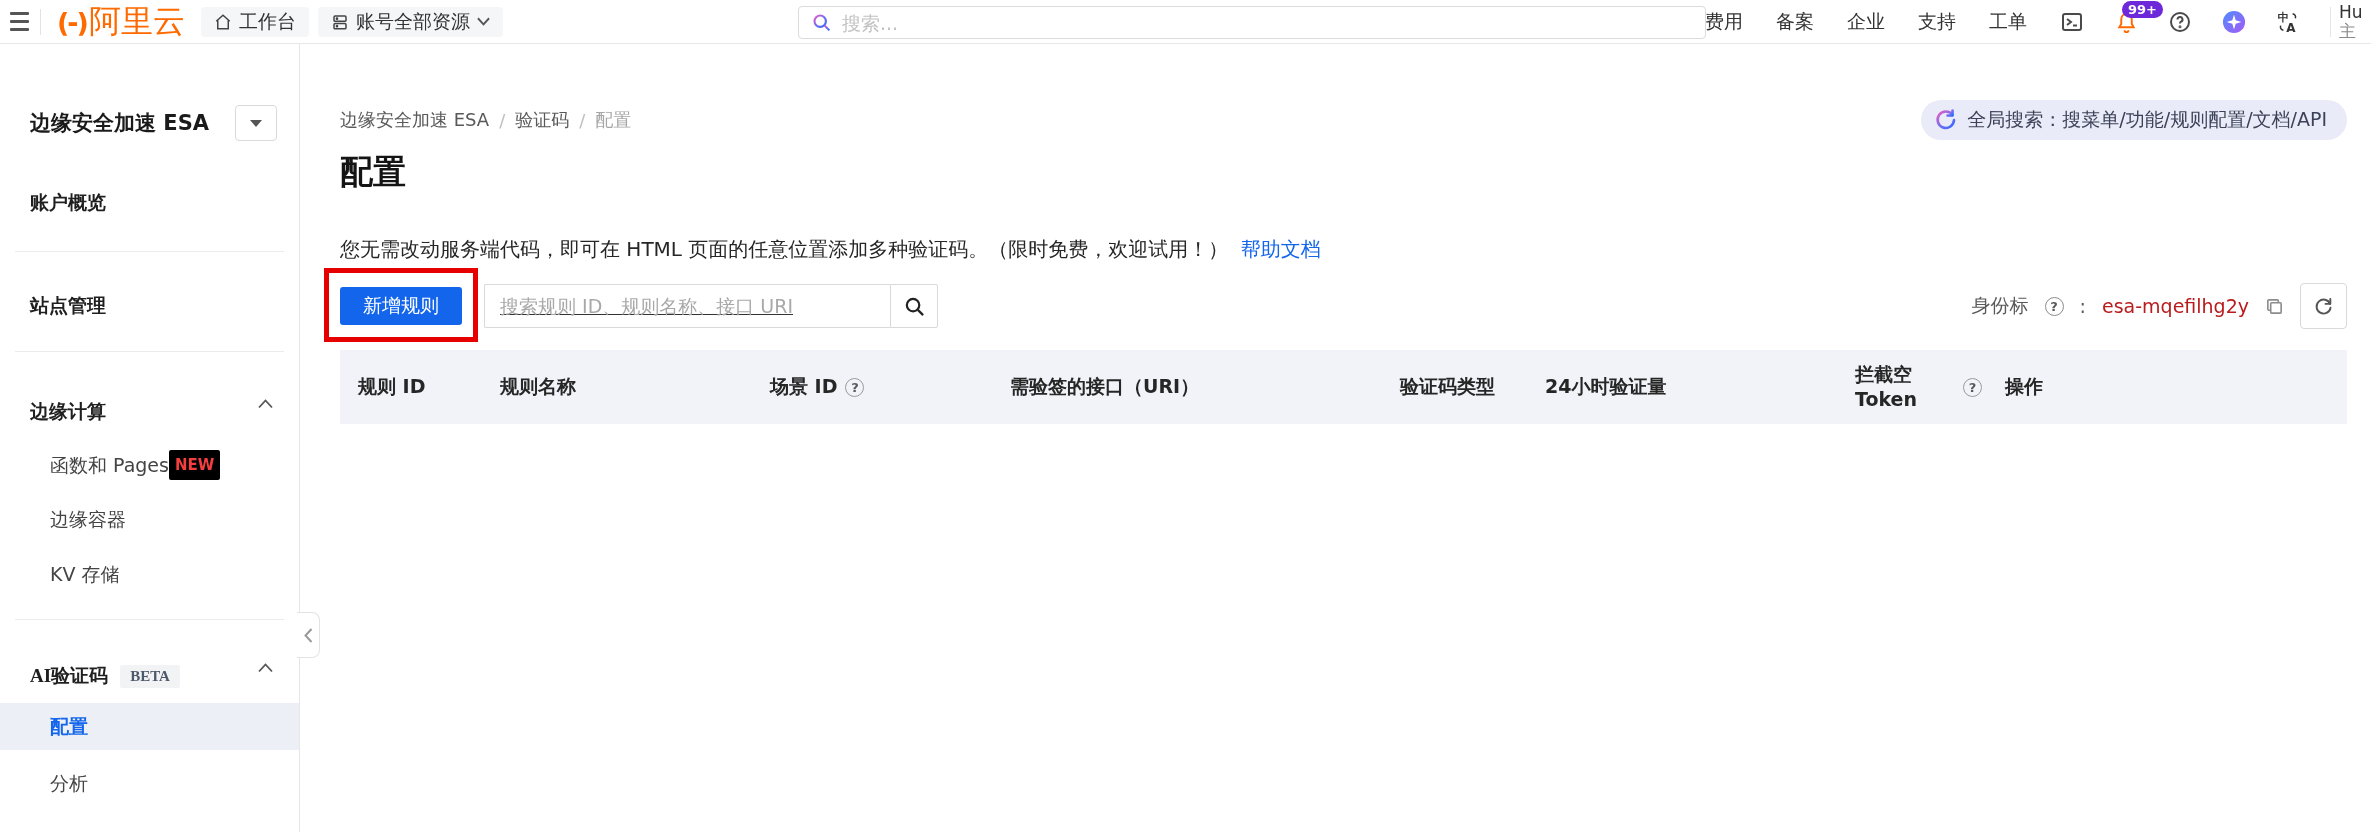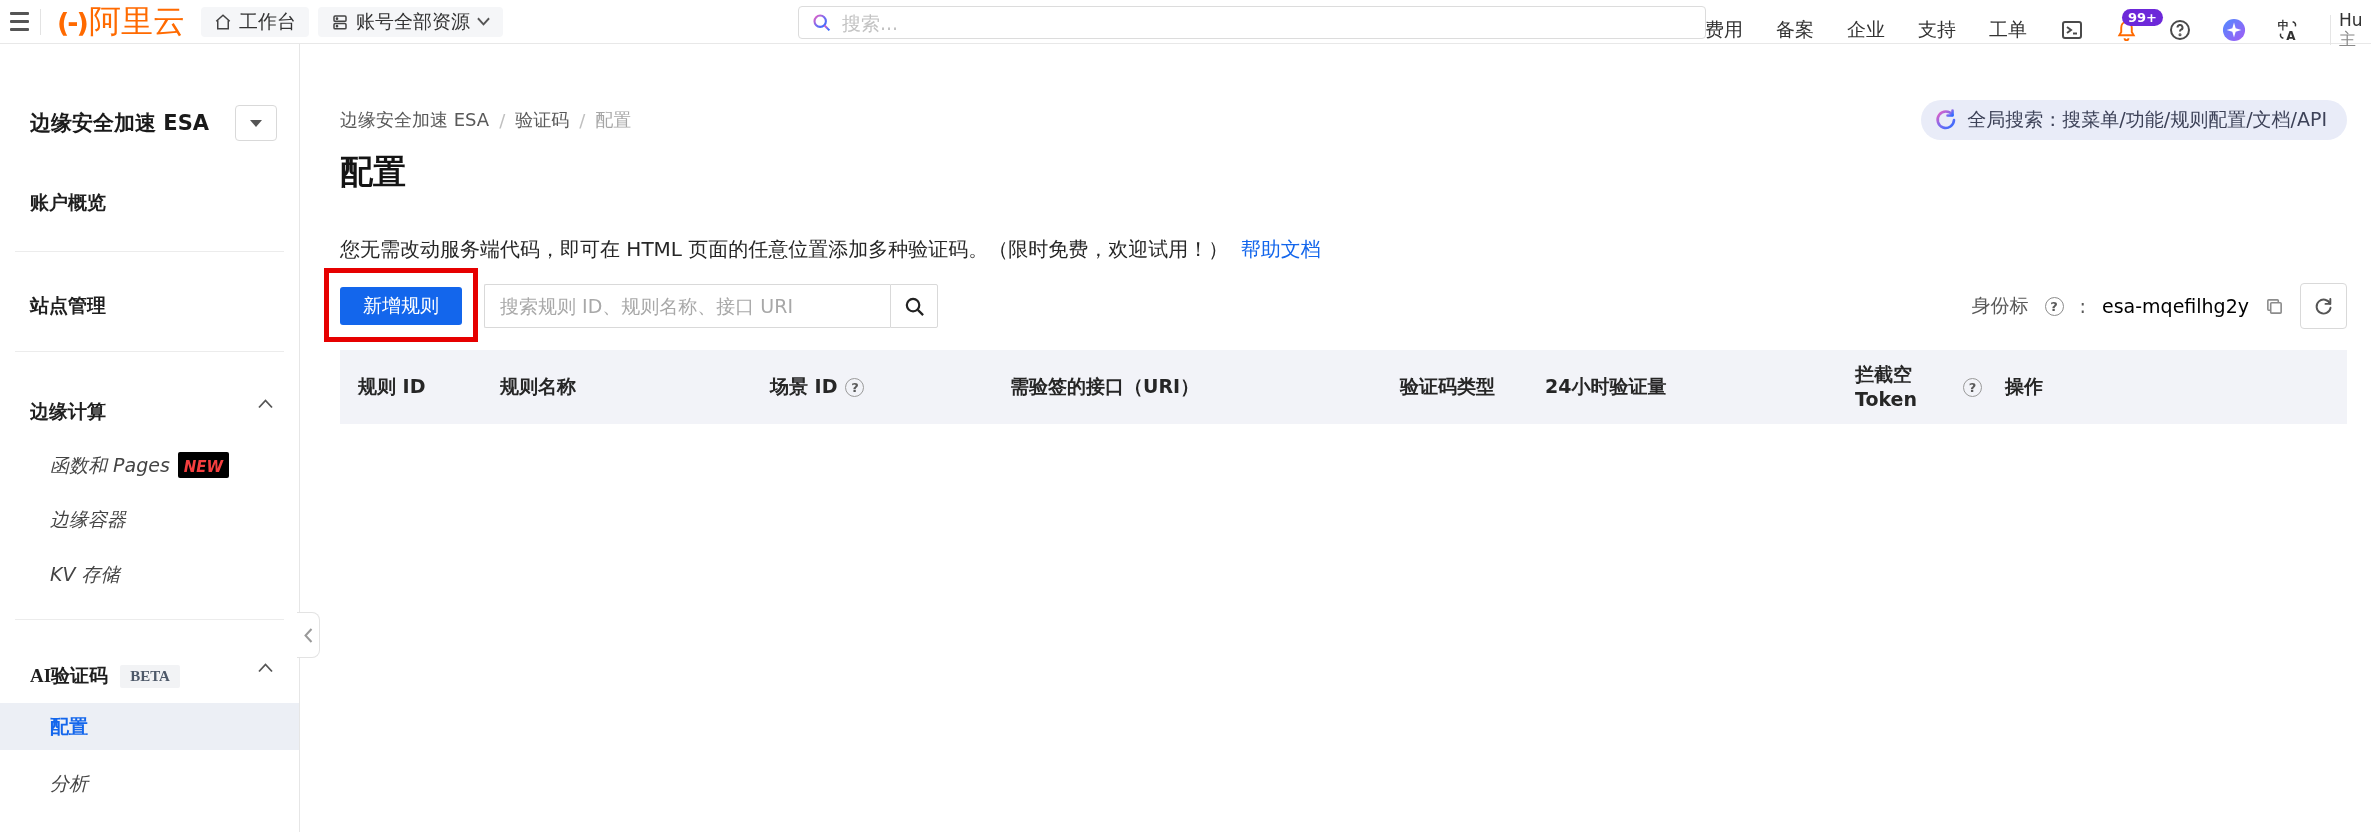--- a/index.html
+++ b/index.html
@@ -17,21 +17,21 @@
   .logo-mark { color:#ff6a00; font-weight:800; font-size:27px; letter-spacing:-2px; }
   .logo-text { color:#ff6a00; font-weight:400; font-size:32px; margin-left:2px; }
   .tb-chip { display:flex; align-items:center; gap:7px; background:#f5f6f8; border-radius:4px;
     height:30px; padding:0 13px; font-size:19px; color:#333; margin-left:16px; cursor:pointer; white-space:nowrap; }
   .tb-chip + .tb-chip { margin-left:9px;justify-content:flex-end; }
   .tb-search { position:absolute; left:798px; top:6px; width:908px; height:33px;
     border:1px solid #dcdcdc; border-radius:4px; display:flex; align-items:center; padding:0 12px; background:#fff; }
   .tb-search input { border:none; outline:none; flex:1; font-size:19px; color:#333; margin-left:10px;
     font-family:inherit; background:transparent; }
   .tb-search input::placeholder { color:#c2c2c2; }
-  .tb-right { position:absolute; right:0; top:8px; height:44px; display:flex; align-items:center; }
+  .tb-right { position:absolute; right:0; top:0; height:44px; display:flex; align-items:center; }
   .tb-link { font-size:19px; color:#333; margin-right:33px; cursor:pointer; white-space:nowrap; }
   .tb-icon { width:24px; height:24px; display:flex; align-items:center; justify-content:center;
     margin-right:30px; cursor:pointer; position:relative; }
   .badge { position:absolute; top:-9px; left:8px; background:#6d28d9; color:#fff; font-size:13px;
     font-weight:700; border-radius:10px; padding:1px 6px; line-height:15px; white-space:nowrap; }
   .acct-divider { width:1px; height:30px; background:#e5e5e5; margin-right:8px; }
   .account { width:32px; overflow:hidden; line-height:19px; cursor:pointer; }
   .acct-name { font-size:17px; color:#333; }
   .acct-sub  { font-size:17px; color:#8a8a8a; }
 
@@ -44,21 +44,21 @@
     display:flex; align-items:center; justify-content:center; cursor:pointer; }
   .caret-down { width:0; height:0; border-left:6px solid transparent; border-right:6px solid transparent;
     border-top:7px solid #555; }
   .side-top-item { margin:48px 0 0 30px; font-size:19px; font-weight:600; color:#1f1f1f; cursor:pointer; height:26px; line-height:26px; }
   .side-rule { height:1px; background:#ececec; margin:0 15px; }
   .r1 { margin-top:36px; } .r2 { margin-top:33px; } .r3 { margin-top:32px; }
   .side-group-hd { margin:0 26px 0 30px; display:flex; align-items:flex-start; justify-content:space-between;
     height:26px; cursor:pointer;font-family:Liberation Serif, serif; }
   .g1 { margin-top:47px; } .g2 { margin-top:43px; }
   .side-group-title { font-size:19px; font-weight:600; color:#1f1f1f; display:flex; align-items:center; gap:12px; }
-  .side-sub { margin-left:50px; height:26px; line-height:26px; font-size:19px; color:#444; cursor:pointer; display:flex; gap:8px;font-style:italic; }
+  .side-sub { margin-left:50px; height:26px; line-height:26px; font-size:19px; color:#444; cursor:pointer; display:flex; align-items:center; gap:0; }
   .s1 { margin-top:27px; } .s2 { margin-top:28px; } .s3 { margin-top:29px; }
   .side-sub-active { margin-left:0; padding-left:50px; height:47px; line-height:47px; margin-top:14px;
     background:#eceff5; color:#1366ec; font-weight:700; font-size:19px; cursor:pointer; }
   .s-last { margin-top:20px; }
   .badge-new { background:#000000; color:#f53f3f; font-size:15px; font-weight:700; padding:2px 6px; border-radius:2px; }
   .badge-beta { background:#f2f3f5; color:#4e5969; font-size:15px; font-weight:600; padding:3px 10px; border-radius:2px; }
   .collapse-tab { position:absolute; left:297px; top:612px; width:23px; height:46px; background:#fff;
     border:1px solid #e3e3e3; border-left:none; border-radius:0 8px 8px 0; display:flex; align-items:center;
     justify-content:center; cursor:pointer; z-index:20; }
 
@@ -77,27 +77,27 @@
   .desc-row { margin-top:44px; font-size:20px; line-height:26px; color:#262626; }
   .help-link { color:#1366ec; cursor:pointer; margin-left:6px; }
   .toolbar { margin-top:22px; height:44px; display:flex; align-items:center; }
   .add-wrap { position:relative; }
   .btn-primary { width:122px; height:38px; background:#1366ec; color:#fff; border:none; border-radius:3px;
     font-size:19px; font-family:inherit; cursor:pointer; }
   .annotation { position:absolute; left:-16px; right:-16px; top:-19px; bottom:-17px;
     border:5px solid #e60000; pointer-events:none; }
   .search-group { display:flex; margin-left:22px; height:44px; }
   .rule-search { width:406px; height:44px; border:1px solid #d9d9d9; border-right:none; border-radius:2px 0 0 2px;
-    font-size:19px; padding:0 15px; outline:none; font-family:inherit; color:#333; }
+    font-size:19px; padding:0 15px; outline:none; font-family:inherit; color:#333;text-decoration:underline; }
   .rule-search::placeholder { color:#a8a8a8; }
   .search-btn { width:48px; height:44px; border:1px solid #d9d9d9; background:#fff; border-radius:0 2px 2px 0;
     display:flex; align-items:center; justify-content:center; cursor:pointer; }
   .toolbar-right { margin-left:auto; display:flex; align-items:center; gap:16px; }
   .identity { display:flex; align-items:center; gap:16px; font-size:19px; color:#595959; white-space:nowrap; }
-  .identity-val { color:#000000; }
+  .identity-val { color:#b91c1c; }
   .refresh-btn { width:47px; height:46px; border:1px solid #d9d9d9; border-radius:4px; background:#fff;
     display:flex; align-items:center; justify-content:center; cursor:pointer; }
   .help-circle { width:19px; height:19px; border:1.5px solid #8c8c8c; border-radius:50%; color:#595959;
     font-size:13px; font-weight:700; display:inline-flex; align-items:center; justify-content:center; cursor:pointer; }
 
   
   .table-head { margin-top:22px; height:74px; background:#f2f3f8; display:flex; align-items:center; }
   .th { font-size:19px; font-weight:600; color:#262626; display:flex; align-items:center; gap:8px; padding-right:10px; }
   .th .help-circle { border-color:#9a9a9a; }
   .c1{width:160px; padding-left:18px;} .c2{width:270px;} .c3{width:240px;} .c4{width:390px;}

